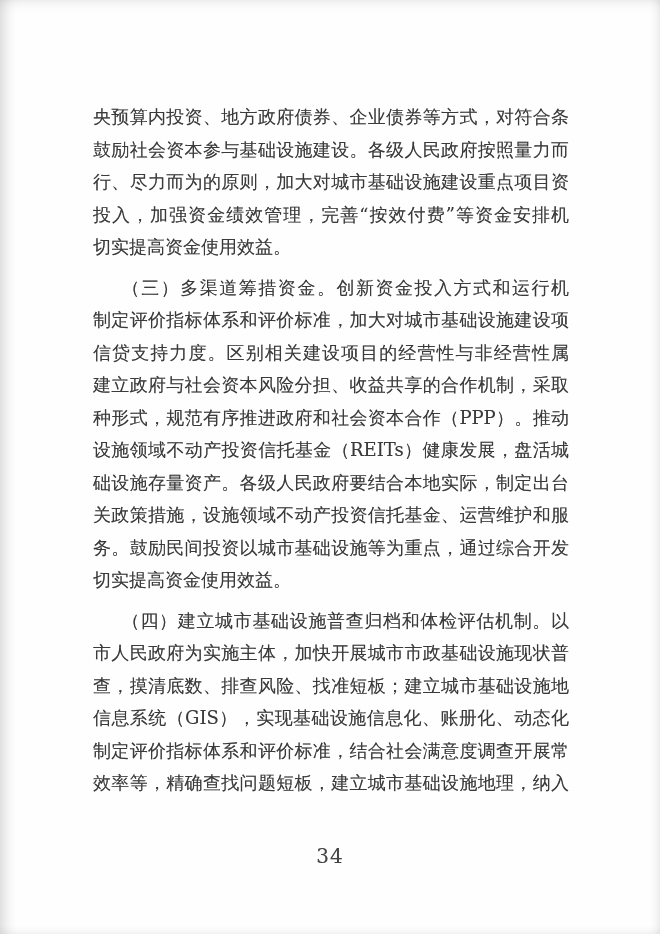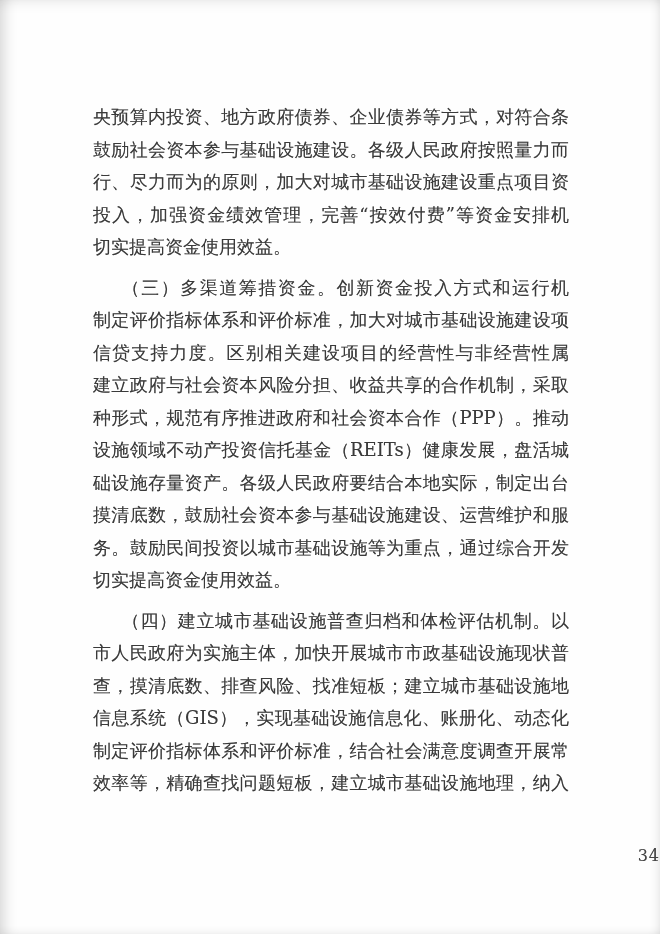--- a/index.html
+++ b/index.html
@@ -46,22 +46,22 @@
     text-align-last: left;
   }
   .line.indent {
     text-indent: 1.6em;
   }
   .page-number {
     position: absolute;
     top: 846px;
     left: 0;
     right: 0;
-    text-align: right;
-    font-size: 16px;
+    text-align: center;
+    font-size: 20px;
     line-height: 20px;
     letter-spacing: 1px;
     color: #454545;
     text-shadow: 0 0 0.6px rgba(70,70,70,0.4);
   }
 </style>
 </head>
 <body>
 
 <div class="page">
@@ -74,21 +74,21 @@
         <div class="line last">切实提高资金使用效益。</div>
       </div>
       <div class="para">
         <div class="line indent">（三）多渠道筹措资金。创新资金投入方式和运行机制，</div>
         <div class="line">制定评价指标体系和评价标准，加大对城市基础设施建设项目的</div>
         <div class="line">信贷支持力度。区别相关建设项目的经营性与非经营性属性，</div>
         <div class="line">建立政府与社会资本风险分担、收益共享的合作机制，采取多</div>
         <div class="line">种形式，规范有序推进政府和社会资本合作（PPP）。推动基础</div>
         <div class="line">设施领域不动产投资信托基金（REITs）健康发展，盘活城市基</div>
         <div class="line">础设施存量资产。各级人民政府要结合本地实际，制定出台相</div>
-        <div class="line">摸清底数，鼓励社会资本参与基础设施建设、运营维护和服</div>
+        <div class="line">关政策措施，设施领域不动产投资信托基金、运营维护和服</div>
         <div class="line">务。鼓励民间投资以城市基础设施等为重点，通过综合开发模</div>
         <div class="line last">切实提高资金使用效益。</div>
       </div>
       <div class="para">
         <div class="line indent">（四）建立城市基础设施普查归档和体检评估机制。以城</div>
         <div class="line">市人民政府为实施主体，加快开展城市市政基础设施现状普</div>
         <div class="line">查，摸清底数、排查风险、找准短板；建立城市基础设施地理</div>
         <div class="line">信息系统（GIS），实现基础设施信息化、账册化、动态化管理。</div>
         <div class="line">制定评价指标体系和评价标准，结合社会满意度调查开展常态</div>
         <div class="line">效率等，精确查找问题短板，建立城市基础设施地理，纳入</div>

